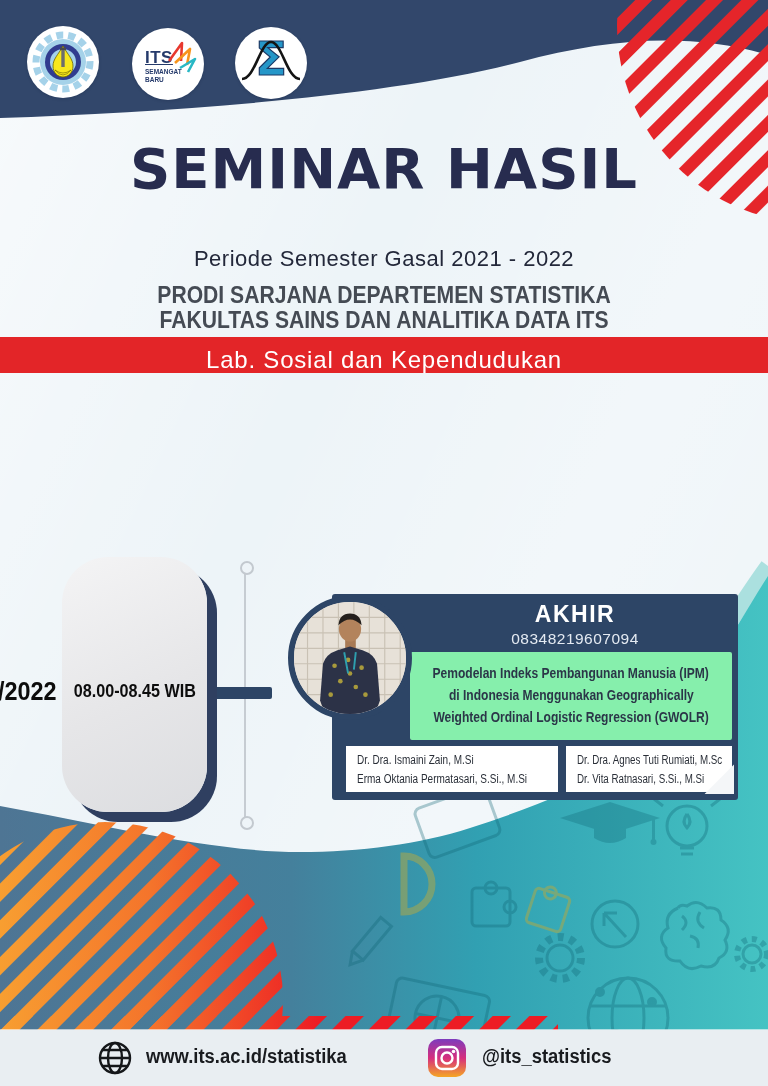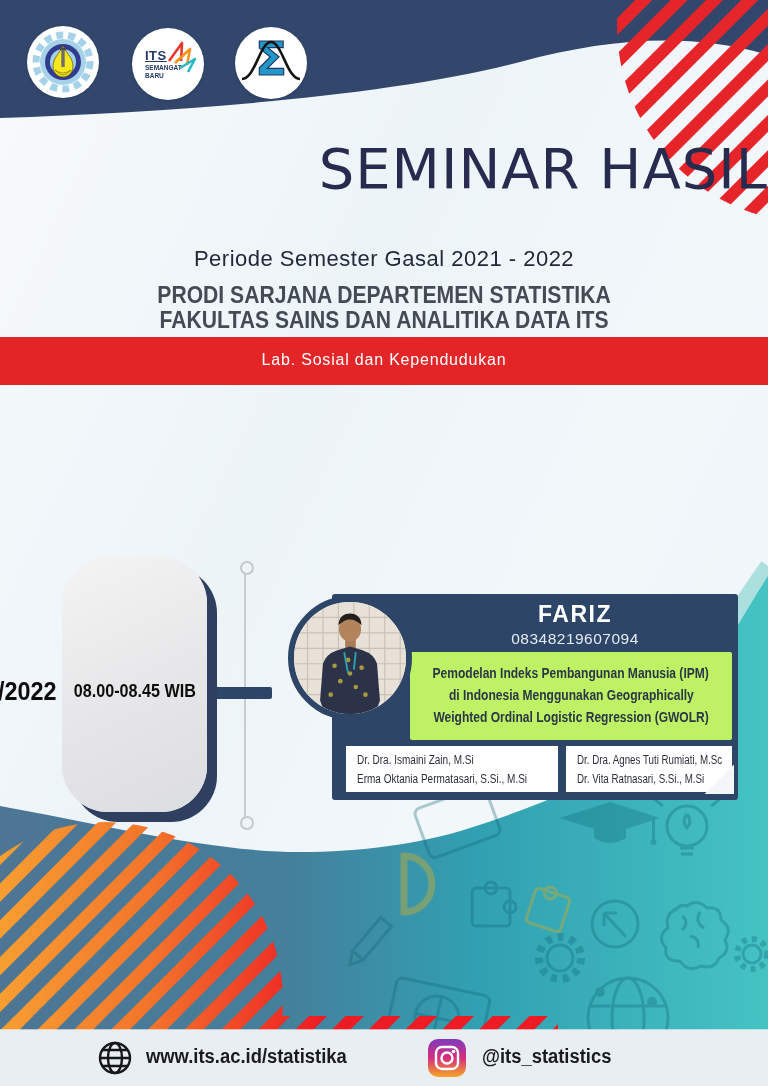--- a/index.html
+++ b/index.html
@@ -11,29 +11,29 @@
   svg{display:block;}
 
   
   .hdr-svg{left:0;top:0;z-index:1;}
   .logo-circle{width:72px;height:72px;border-radius:50%;background:#ffffff;z-index:3;
     box-shadow:0 1px 3px rgba(20,30,60,.25);overflow:hidden;}
   .tr-stripes{left:600px;top:0;z-index:2;}
 
   
   .ctr{left:0;right:0;text-align:center;z-index:2;}
-  .title-main{top:141px;font-family:"DejaVu Sans",sans-serif;font-weight:normal;
-    font-size:56px;line-height:1;color:#272c4f;letter-spacing:1px;text-align:right;}
+  .title-main{top:141px;font-family:"DejaVu Sans",sans-serif;font-weight:bold;
+    font-size:56px;line-height:1;color:#272c4f;letter-spacing:1px;}
   .title-sub{top:203px;font-family:"DejaVu Sans",sans-serif;font-weight:bold;
     font-size:42px;line-height:1;color:#36598e;letter-spacing:3px;}
   .period{top:246px;font-size:22px;line-height:1.2;color:#23283a;letter-spacing:.5px;}
   .dept{font-weight:bold;font-size:24px;line-height:1.1;color:#454b54;transform:scaleX(.88);}
   .dept1{top:282px;} .dept2{top:307px;}
-  .banner{top:337px;left:0;right:0;height:48px;background:#e32528;z-index:2;
-    color:#ffffff;font-size:16px;line-height:46px;text-align:center;letter-spacing:.8px;font-weight:normal;}
+  .banner{top:337px;left:0;right:0;height:36px;background:#e32528;z-index:2;
+    color:#ffffff;font-size:24px;line-height:46px;text-align:center;letter-spacing:.8px;font-weight:normal;}
 
   
   .wave{left:0;top:556px;z-index:1;}
   .bl-stripes{left:0;top:810px;z-index:2;}
 
   
   .tl-line{left:244px;top:567px;width:2px;height:250px;background:#c6ccd2;z-index:2;}
   .tl-dot{width:10px;height:10px;border:2px solid #c3c9cf;border-radius:50%;background:#eef4f8;z-index:2;}
   .dash{left:210px;top:687px;width:62px;height:12px;background:#2d4566;border-radius:2px;z-index:3;}
 
@@ -44,21 +44,21 @@
   .day{font-family:"DejaVu Sans",sans-serif;font-weight:bold;font-size:31px;color:#0d0d0d;}
   .date{font-weight:bold;font-size:26px;color:#0d0d0d;margin-top:14px;transform:scaleX(.9);}
   .time{font-weight:bold;font-size:19px;color:#0d0d0d;margin-top:12px;transform:scaleX(.85);white-space:nowrap;}
 
   
   .speaker-card{left:332px;top:594px;width:406px;height:206px;background:#2d4566;border-radius:3px;z-index:3;}
   .sp-name{position:absolute;left:88px;top:7px;width:310px;text-align:center;
     color:#ffffff;font-weight:bold;font-size:23px;letter-spacing:1.5px;}
   .sp-id{position:absolute;left:88px;top:36px;width:310px;text-align:center;
     color:#e4eaf2;font-size:15.5px;letter-spacing:.5px;}
-  .thesis-box{position:absolute;left:78px;top:58px;width:322px;height:88px;background:#bef264;border-radius:2px;
+  .thesis-box{position:absolute;left:78px;top:58px;width:322px;height:88px;background:#86efac;border-radius:2px;
     display:flex;flex-direction:column;align-items:center;justify-content:center;}
   .thesis-box div{white-space:nowrap;font-weight:bold;font-size:14px;line-height:1.55;color:#2b3648;transform:scaleX(.86);}
   .adv{position:absolute;top:152px;height:46px;background:#ffffff;padding:5px 16px 0 11px;box-sizing:border-box;}
   .adv div{white-space:nowrap;font-size:12.5px;line-height:1.55;color:#2a2f38;transform-origin:left center;}
   .adv-l{left:14px;width:212px;} .adv-l div{transform:scaleX(.8);}
   .adv-r{left:234px;width:166px;clip-path:polygon(0 0,100% 0,100% calc(100% - 24px),calc(100% - 24px) 100%,0 100%);}
   .adv-r div{transform:scaleX(.78);}
   .fold{position:absolute;left:372px;top:170px;width:30px;height:30px;
     background:linear-gradient(315deg,#f4f6f8 0 55%,#cfd5dc 55% 70%,#f4f6f8 70%);
     clip-path:polygon(100% 2%,100% 100%,2% 100%);}
@@ -70,21 +70,21 @@
     box-shadow:0 -1px 0 rgba(255,255,255,.6);padding-left:32px;}
   .site{position:absolute;left:146px;top:15px;font-weight:bold;font-size:20px;color:#191b1f;
     transform:scaleX(.92);transform-origin:left center;white-space:nowrap;}
   .handle{position:absolute;left:482px;top:15px;font-weight:bold;font-size:20px;color:#191b1f;
     transform:scaleX(.92);transform-origin:left center;white-space:nowrap;}
   .globe{position:absolute;left:96px;top:9px;}
   .ig{position:absolute;left:428px;top:9px;}
 
   
   .sem-txt{position:absolute;left:13px;top:21px;color:#253a6b;line-height:1;}
-  .sem-its{font-weight:bold;font-size:13px;letter-spacing:.5px;text-decoration:underline;}
+  .sem-its{font-weight:bold;font-size:17px;letter-spacing:.5px;text-decoration:underline;}
   .sem-s1{font-weight:bold;font-size:6.5px;margin-top:3px;}
   .sem-s2{font-weight:bold;font-size:6.5px;margin-top:1px;}
   .sigma{position:absolute;left:0;top:4px;width:72px;text-align:center;
     font-family:"DejaVu Sans",sans-serif;font-weight:bold;font-size:47px;color:#2596c8;
     -webkit-text-stroke:1.2px #1d3a66;}
 </style>
 </head>
 <body>
 
 <div class="poster">
@@ -242,21 +242,21 @@
   <div class="abs tl-dot" style="left:240px;top:816px;"></div>
   <div class="abs dash"></div>
 
   <div class="abs date-card">
     <div class="day">Rabu</div>
     <div class="date">19/01/2022</div>
     <div class="time">08.00-08.45 WIB</div>
   </div>
 
   <div class="abs speaker-card">
-    <div class="sp-name">FARIZ</div>
+    <div class="sp-name">AKHIR</div>
     <div class="sp-id">08348219607094</div>
     <div class="thesis-box">
       <div>Pemodelan Indeks Pembangunan Manusia (IPM)</div>
       <div>di Indonesia Menggunakan Geographically</div>
       <div>Weighted Ordinal Logistic Regression (GWOLR)</div>
     </div>
     <div class="adv adv-l">
       <div>Dr. Dra. Ismaini Zain, M.Si</div>
       <div>Erma Oktania Permatasari, S.Si., M.Si</div>
     </div>

